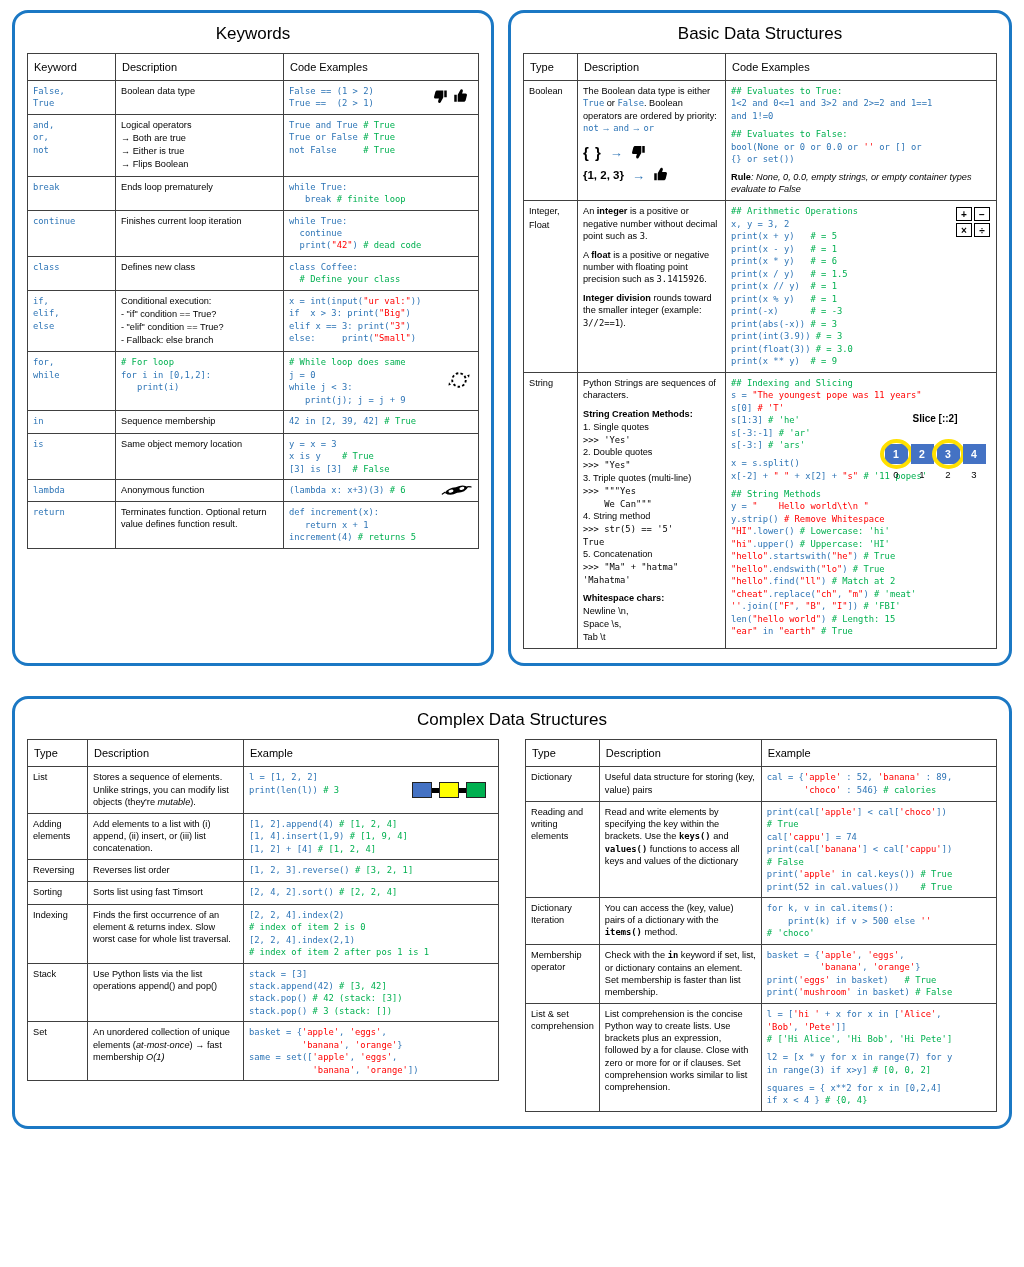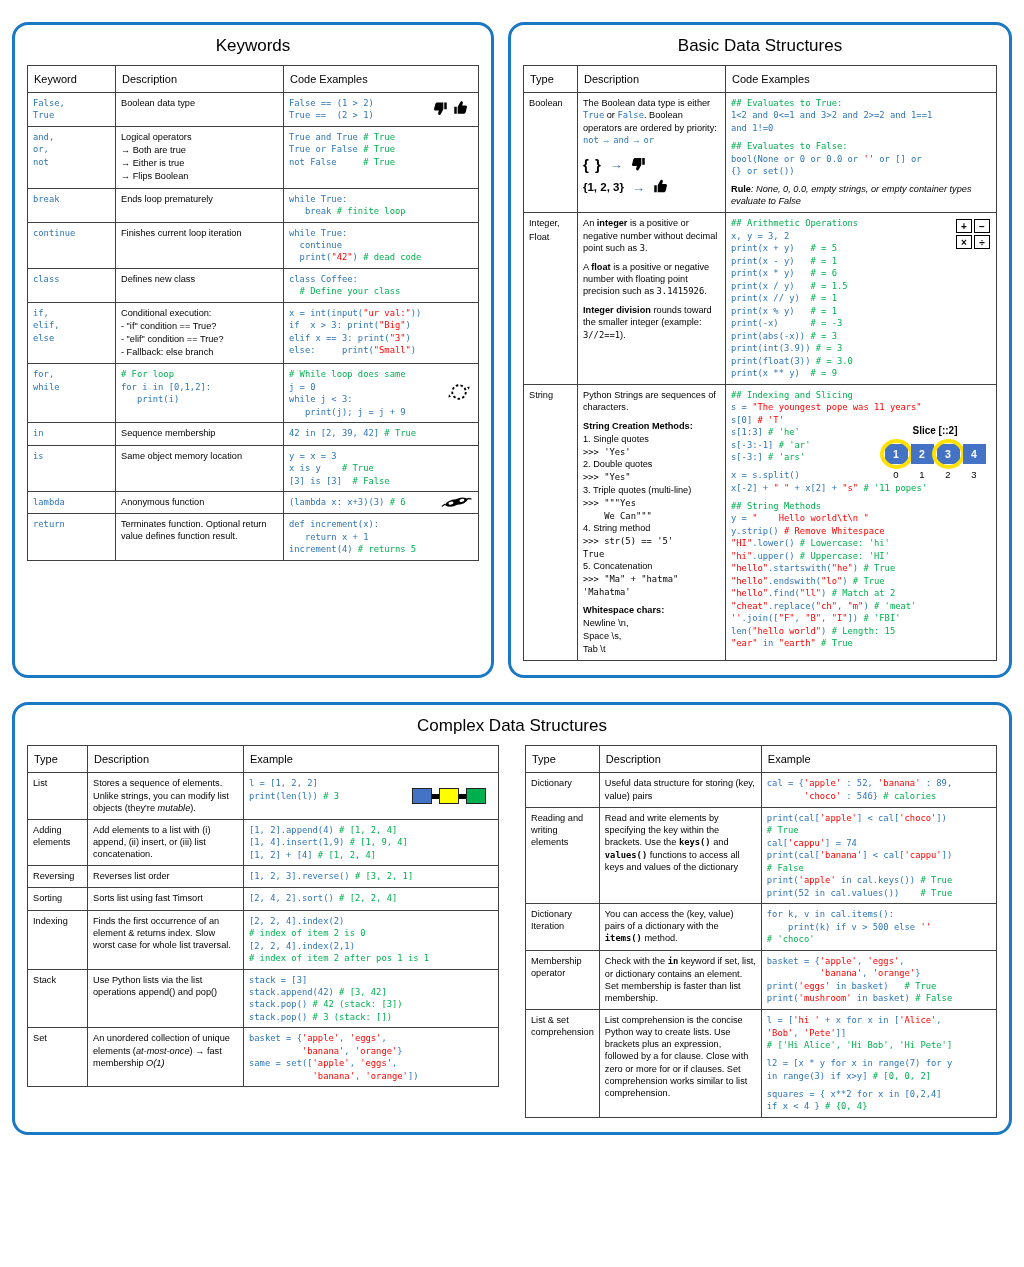--- a/index.html
+++ b/index.html
@@ -1,23 +1,23 @@
 <!DOCTYPE html>
 <html><head>
 <meta charset="utf-8">
 <style>
   *{box-sizing:border-box;margin:0;padding:0}
   html,body{background:#fff}
   body{width:1024px;min-height:1267px;font-family:"Liberation Sans",sans-serif;color:#000}
-  .wrap{padding:22px 12px 14px}
+  .wrap{padding:10px 12px 14px}
   .toprow{display:flex;gap:14px;align-items:stretch}
   .panel{border:3px solid #1b78c4;border-radius:16px;background:#fff;padding:8px 12px 14px}
   .panel.kw{flex:0 0 482px;width:482px}
   .panel.basic{flex:1}
-  .panel.complex{margin-top:24px}
+  .panel.complex{margin-top:30px}
   .ptitle{text-align:center;font-size:17px;font-weight:400;margin:3px 0 9px}
   table.dtable{border-collapse:collapse;width:100%}
   .dtable th,.dtable td{border:1px solid #404040;vertical-align:top;text-align:left}
   .dtable th{font-size:11px;font-weight:400;padding:7px 6px}
   .dtable td{font-size:9.4px;padding:4px 5px}
   td.c3,td.c2{position:relative}
   .t-kw th:nth-child(1){width:88px}
   .t-kw th:nth-child(2){width:168px}
   .t-basic th:nth-child(1){width:54px}
   .t-basic th:nth-child(2){width:148px}
@@ -47,21 +47,21 @@
   .w-loop{position:absolute;right:8px;top:50%;transform:translateY(-50%)}
   .w-mask{position:absolute;right:6px;top:50%;transform:translateY(-50%)}
   .w-calc{position:absolute;right:6px;top:6px;display:grid;grid-template-columns:16px 16px;gap:2px}
   .calc-key{width:16px;height:14px;border:1.8px solid #000;display:flex;align-items:center;justify-content:center;font-weight:bold;font-size:10px;background:#fff}
   .w-bool{margin-top:9px}
   .bdrow{display:flex;align-items:center;gap:8px;margin-top:6px}
   .bd-brace{font-weight:bold;font-size:15px;letter-spacing:1px}
   .bd-brace.sm{font-size:11.5px;letter-spacing:0}
   .bd-arrow{color:#2e75b6;font-weight:bold;font-size:13px}
   .w-slice{position:absolute;right:2px;top:40px;width:118px}
-  .slabel{font-weight:bold;font-size:10px;text-align:center;margin-bottom:8px}
+  .slabel{font-weight:bold;font-size:10px;text-align:center;margin-bottom:20px}
   .sboxes{display:flex;gap:3px;justify-content:center}
   .sbox{position:relative;width:23px;height:20px;background:#4472c4;color:#fff;display:flex;align-items:center;justify-content:center;font-weight:bold;font-size:10.5px}
   .sbox.hl::before{content:"";position:absolute;inset:-5px;border:4.5px solid #ffe000;border-radius:50%;pointer-events:none}
   .sidx{display:flex;gap:3px;justify-content:center;margin-top:5px}
   .sidx span{width:23px;text-align:center;font-size:9.5px}
   .w-lboxes{position:absolute;right:12px;top:50%;transform:translateY(-50%);display:flex;align-items:center}
   .lbox{width:20px;height:16px;display:inline-block;border:1px solid #222}
   .joint{width:7px;height:5px;background:#000;display:inline-block}
 </style>
 </head>

